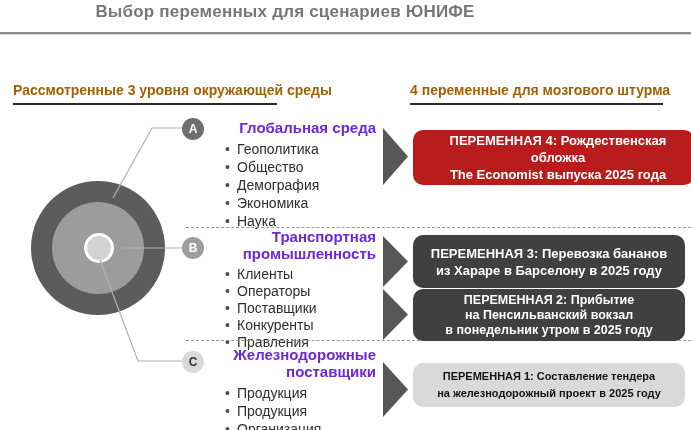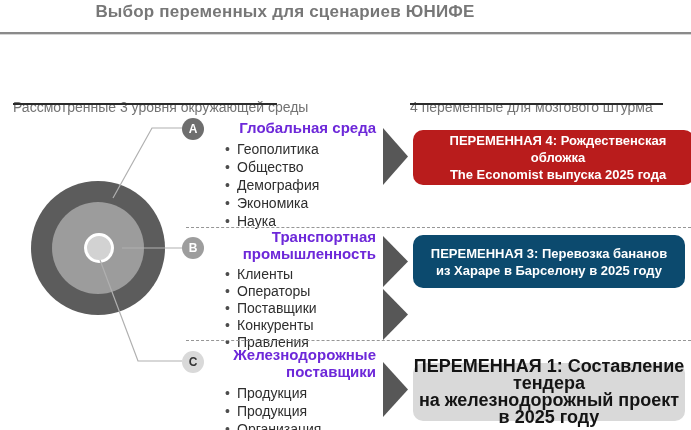--- a/index.html
+++ b/index.html
@@ -12,21 +12,21 @@
   .slide-title{
     position:absolute;left:0;top:2px;width:570px;text-align:center;
     font-size:17px;font-weight:bold;color:#777;letter-spacing:.2px;
   }
   .title-rule{
     position:absolute;left:0;top:32px;width:691px;height:2px;
     background:#8a8a8a;border-bottom:1px solid #d5d5d5;
   }
   
   .col-header{
-    position:absolute;top:99px;font-size:14px;font-weight:normal;color:#737373;
+    position:absolute;top:82px;font-size:14px;font-weight:bold;color:#a16207;
     white-space:nowrap;
   }
   .underline{position:absolute;top:103px;height:2px;background:#2b2b2b;}
   
   .ring{position:absolute;border-radius:50%;}
   .ring-outer{left:31px;top:181px;width:134px;height:134px;background:#5c5c5c;}
   .ring-middle{left:52px;top:202px;width:92px;height:92px;background:#9c9c9c;}
   .ring-inner{left:84px;top:233px;width:24px;height:24px;background:#d2d2d2;border:3px solid #fff;}
   
   .connector-layer{position:absolute;left:0;top:0;width:691px;height:430px;pointer-events:none;}
@@ -64,26 +64,26 @@
   .chev-3{top:236px;height:51px;}
   .chev-2{top:289px;height:51px;}
   .chev-1{top:362px;height:55px;}
   
   .var-box{
     position:absolute;left:413px;width:272px;border-radius:10px;
     display:flex;align-items:center;justify-content:center;text-align:center;
     font-weight:bold;white-space:pre-line;
   }
   .v-dark{background:#b91c1c;color:#fff;padding-left:9px;}
-  .v-medium{background:#0c4a6e;color:#fff;}
+  .v-medium{background:#404040;color:#fff;}
   .v-light{background:#d9d9d9;color:#141414;}
   .box-4{top:130px;height:55px;font-size:13px;line-height:17px;}
   .box-3{top:235px;height:53px;font-size:13px;line-height:17px;}
   .box-2{top:289px;height:52px;font-size:12.5px;line-height:15px;}
-  .box-1{top:363px;height:58px;font-size:18px;line-height:17px;}
+  .box-1{top:363px;height:44px;font-size:11px;line-height:17px;}
 </style>
 </head>
 <body>
 
 <div id="canvas">
 
   <div class="slide-title">Выбор переменных для сценариев ЮНИФЕ</div>
   <div class="title-rule"></div>
 
   <div class="col-header" style="left:13px;">Рассмотренные 3 уровня окружающей среды</div>
@@ -142,16 +142,19 @@
 
   <div class="chevron chev-4"></div>
   <div class="chevron chev-3"></div>
   <div class="chevron chev-2"></div>
   <div class="chevron chev-1"></div>
 
   <div class="var-box v-dark box-4">ПЕРЕМЕННАЯ 4: Рождественская обложка
 The Economist выпуска 2025  года</div>
   <div class="var-box v-medium box-3">ПЕРЕМЕННАЯ 3: Перевозка бананов
 из Хараре в  Барселону в  2025  году</div>
+  <div class="var-box v-medium box-2">ПЕРЕМЕННАЯ 2: Прибытие
+на Пенсильванский вокзал
+в  понедельник утром в  2025  году</div>
   <div class="var-box v-light box-1">ПЕРЕМЕННАЯ 1: Составление тендера
 на железнодорожный проект в  2025  году</div>
 
 </div>
 
 </body></html>

